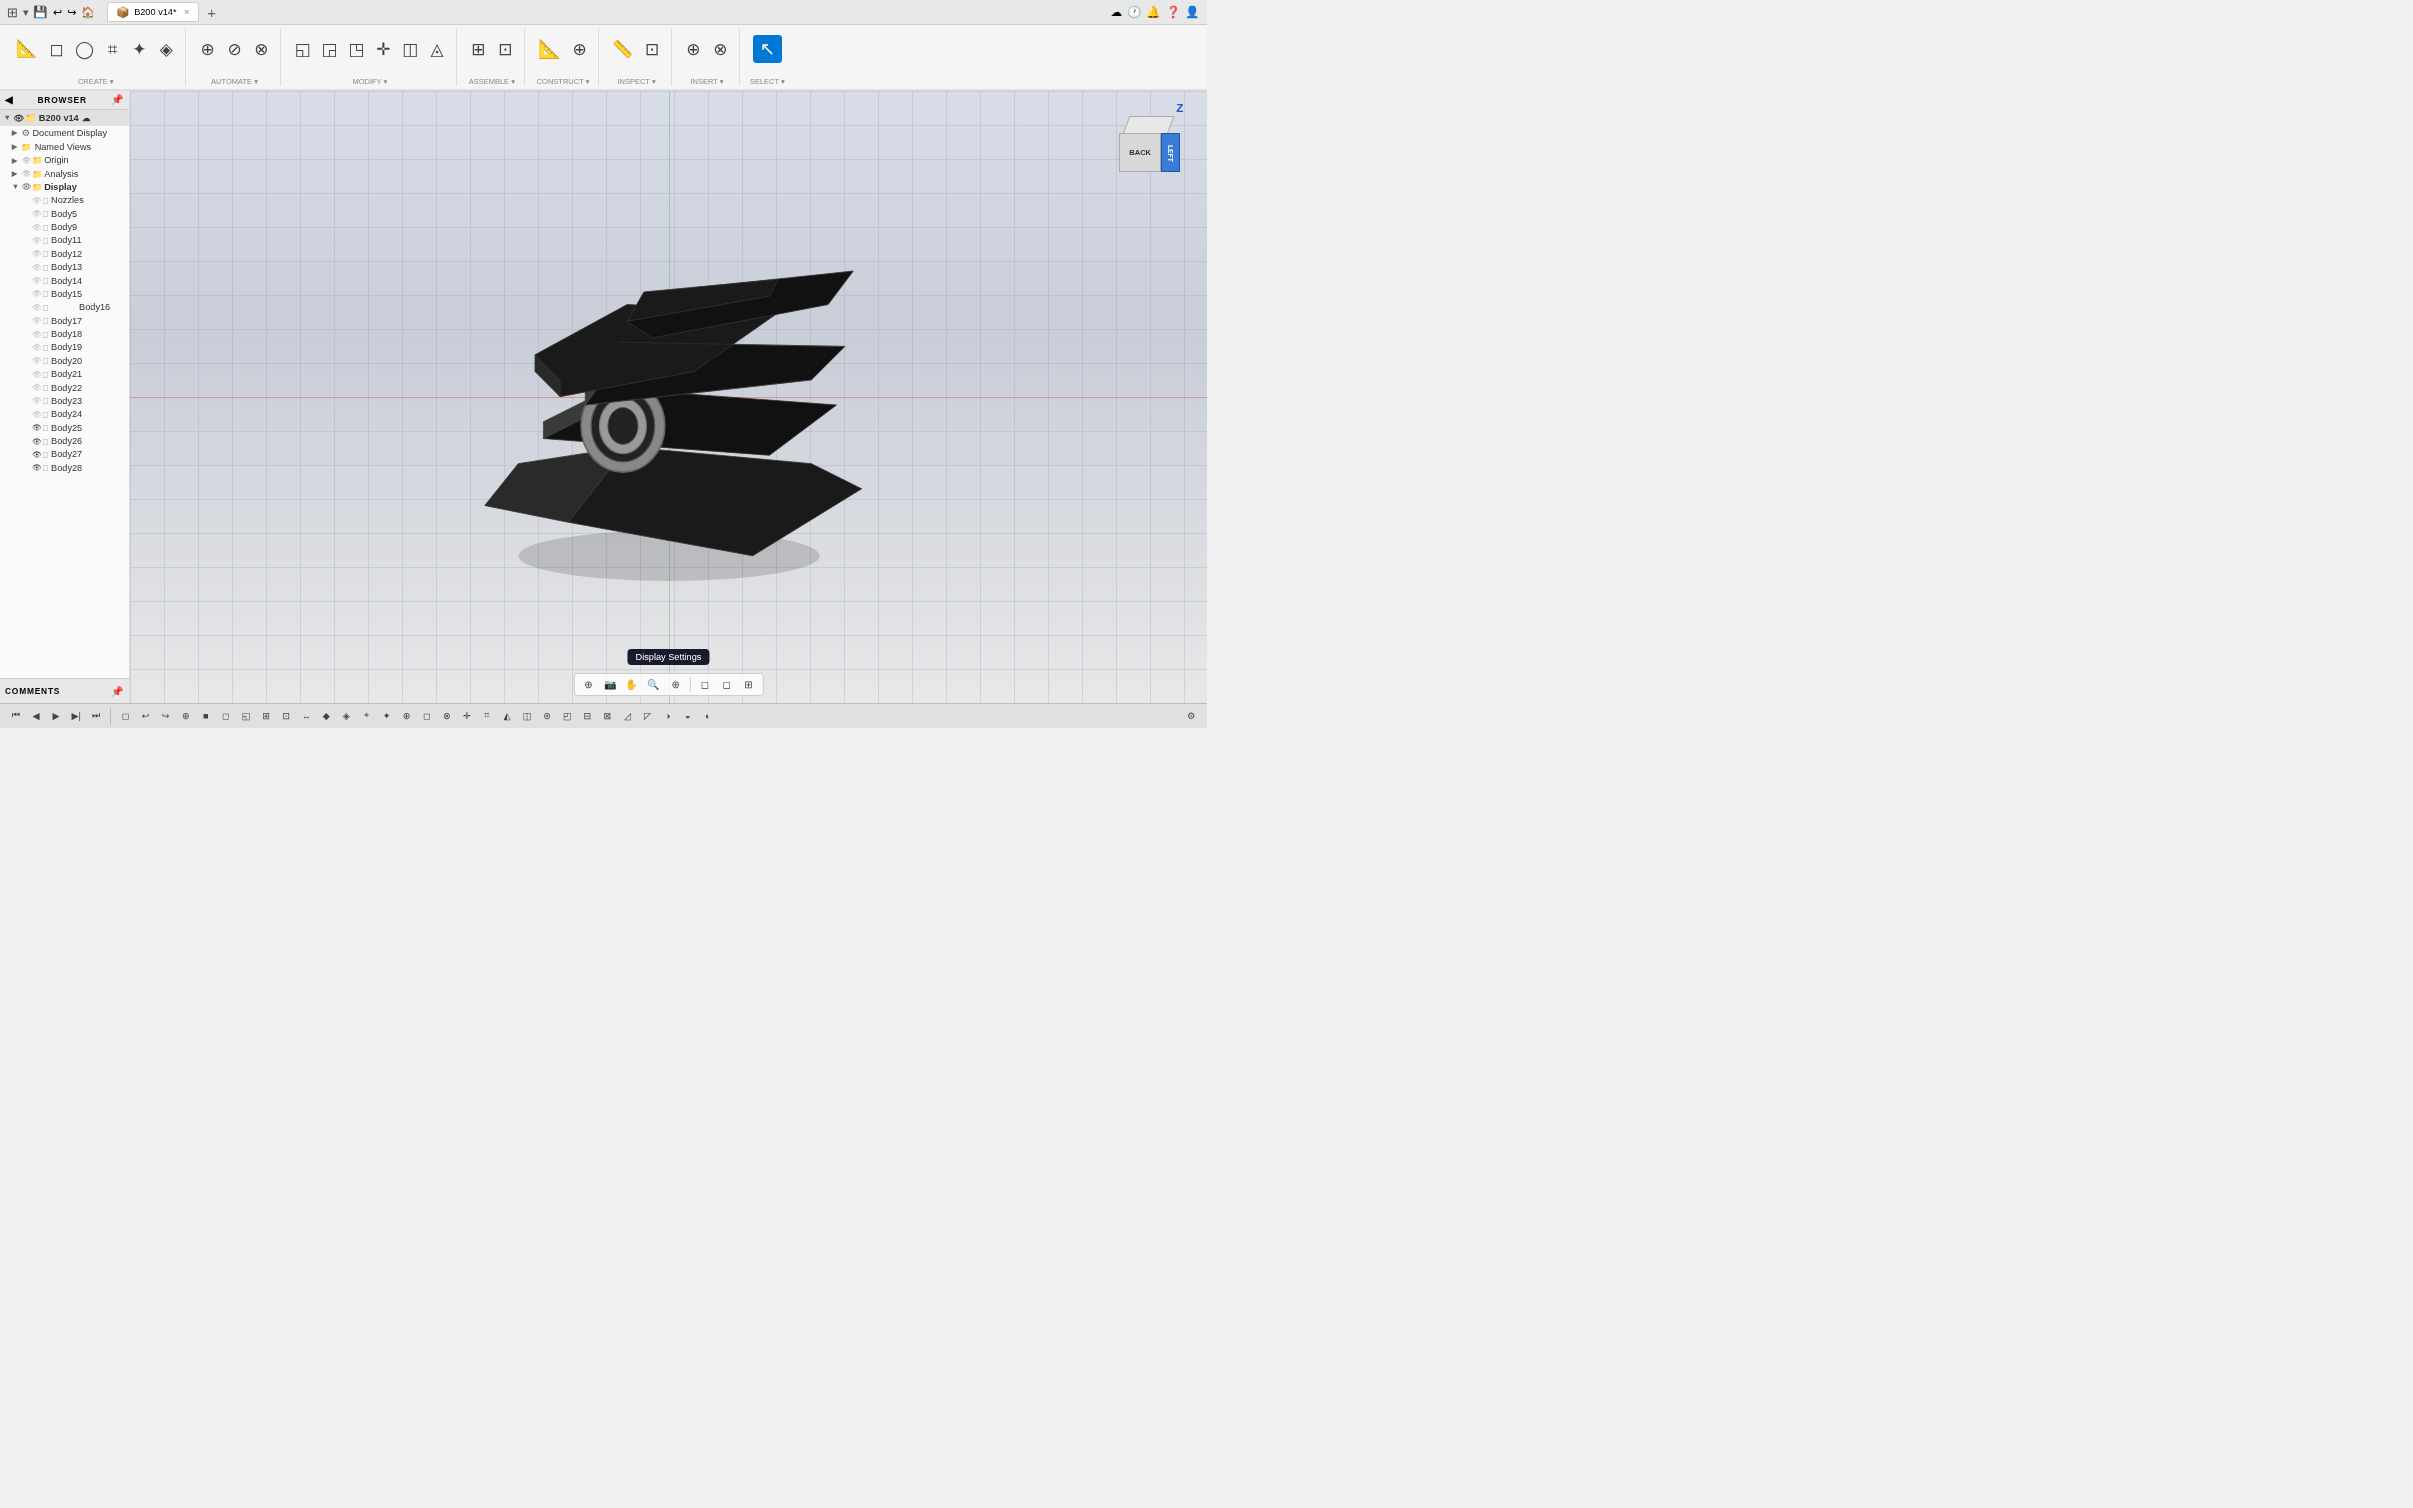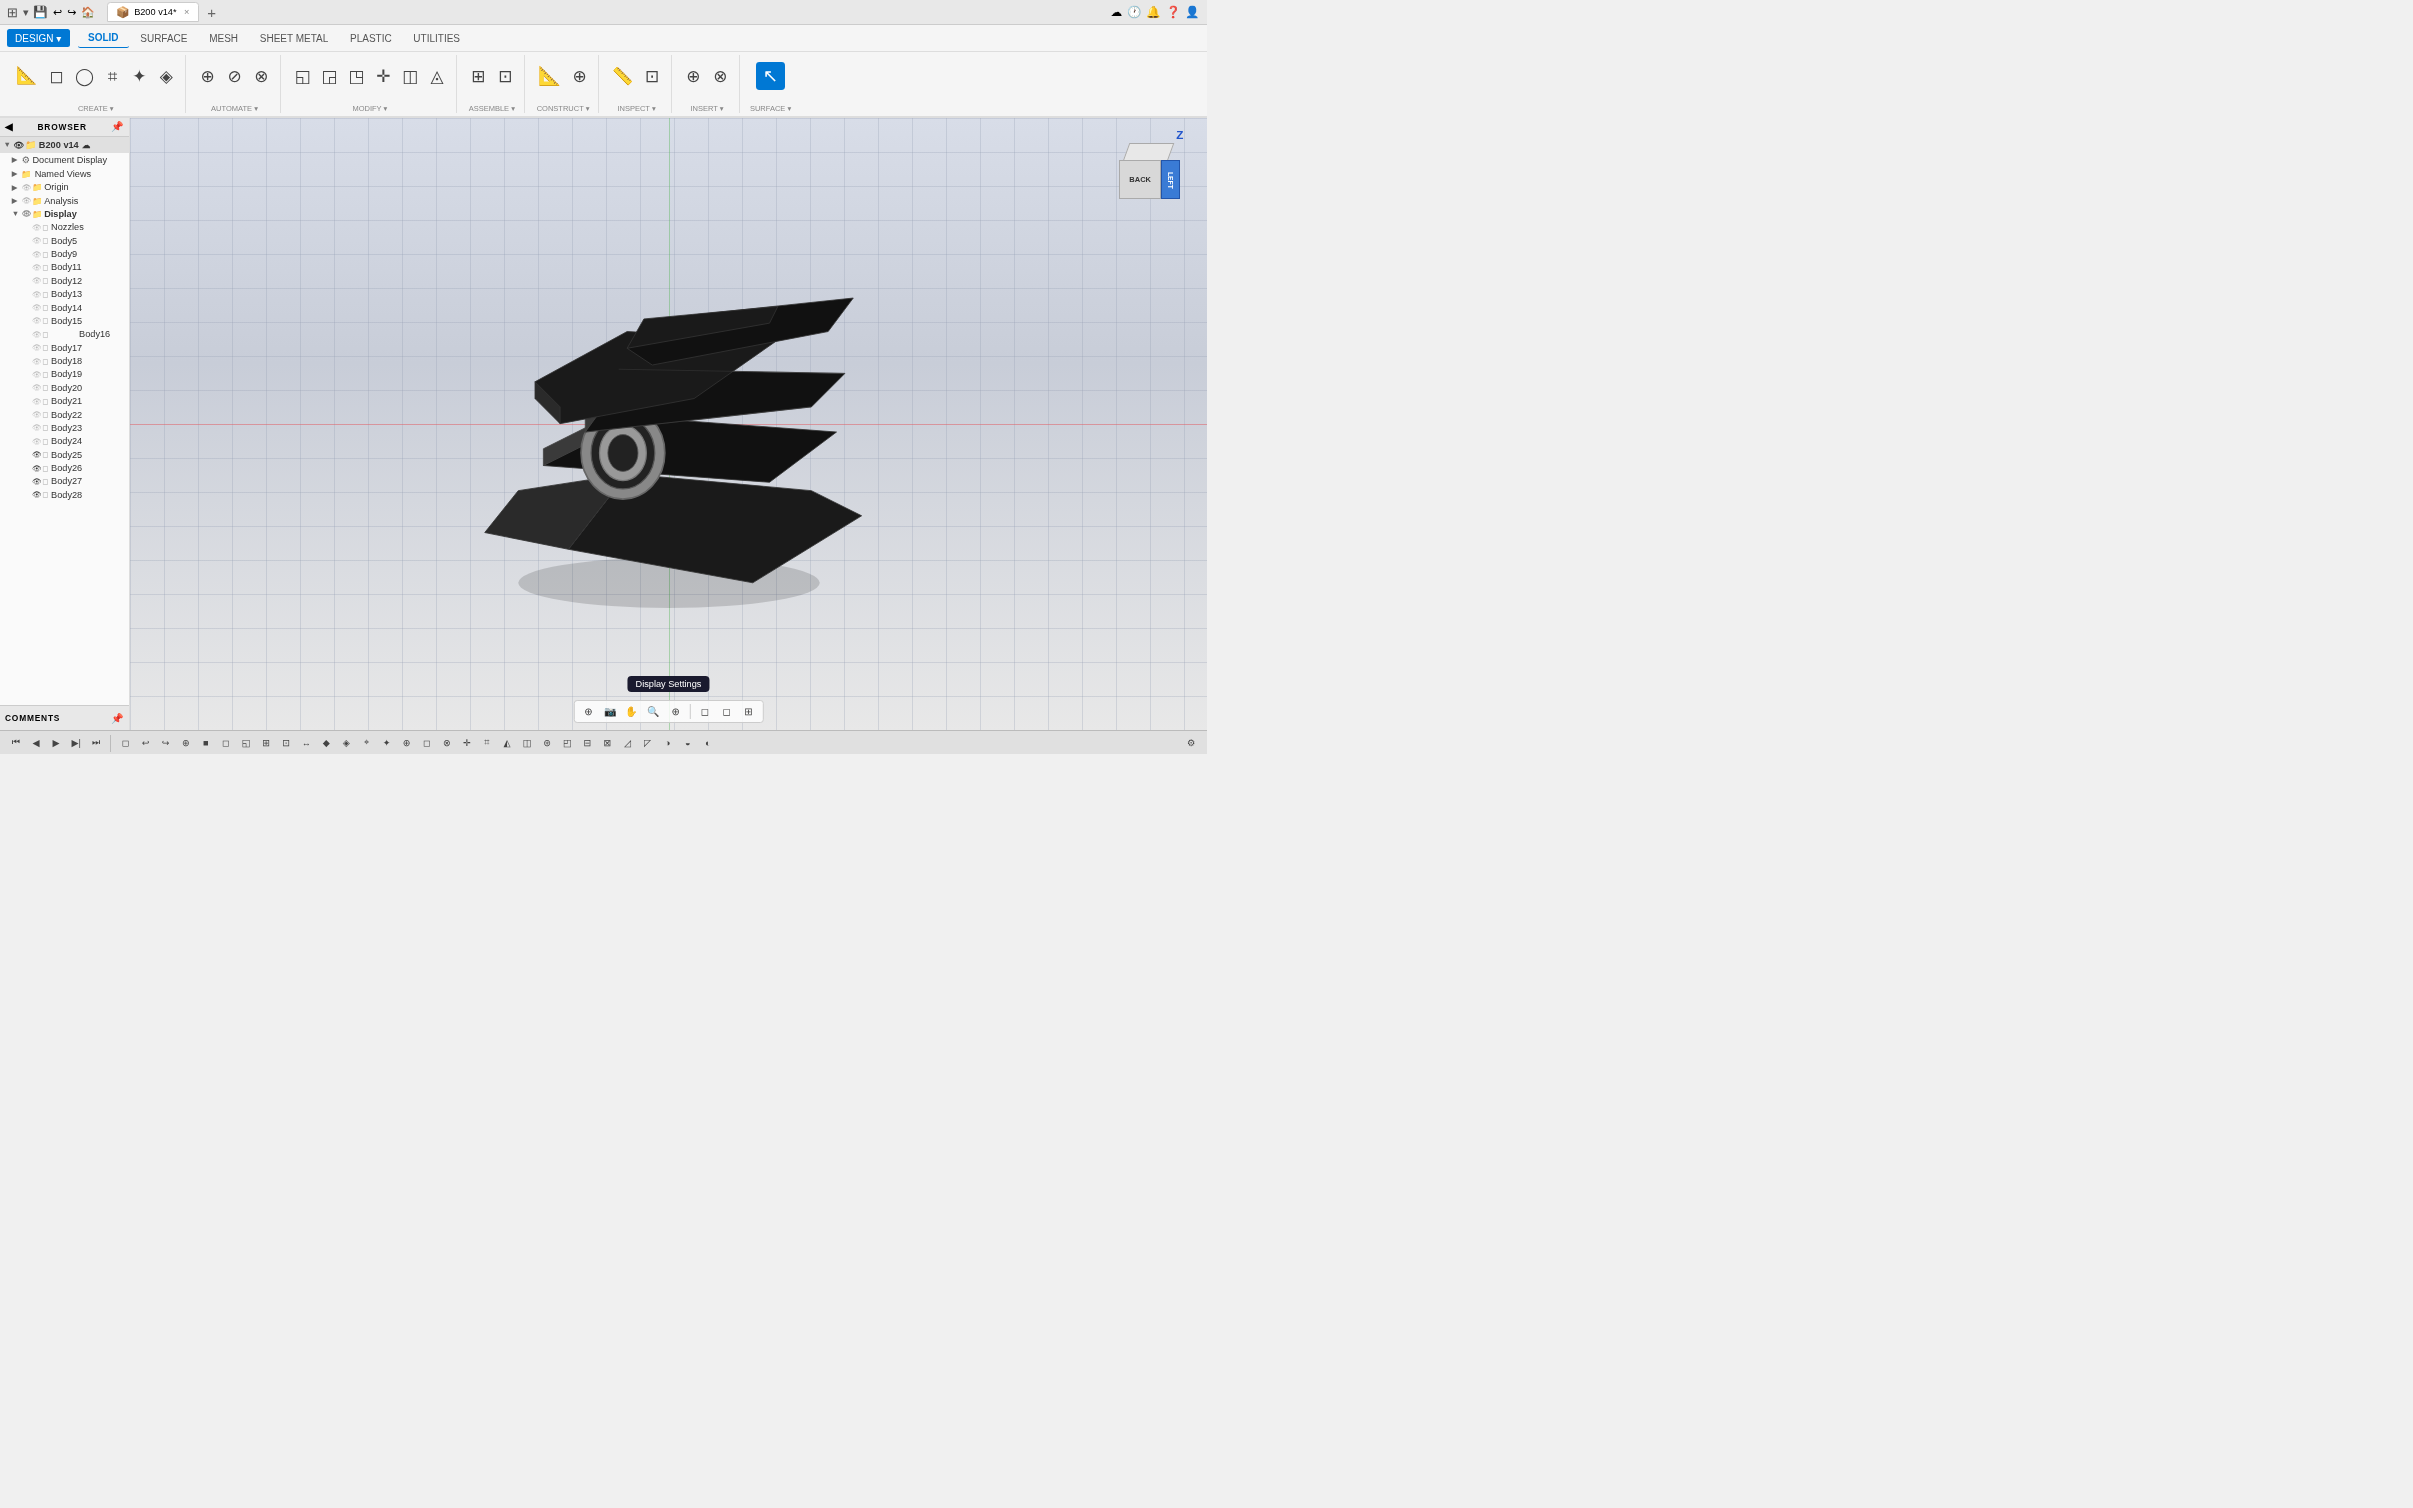--- a/index.html
+++ b/index.html
@@ -296,29 +296,20 @@
 
   <div style="flex:1;"></div>
   <span style="cursor:pointer; font-size:11.7px;">☁</span>
   <span style="cursor:pointer; font-size:11.7px;">🕐</span>
   <span style="cursor:pointer; font-size:11.7px;">🔔</span>
   <span style="cursor:pointer; font-size:11.7px;">❓</span>
   <span style="cursor:pointer; font-size:11.7px;">👤</span>
 </div>
 
 <div id="toolbar">
-  <div id="tab-bar">
-    <button id="design-btn">DESIGN ▾</button>
-    <div class="tab-item active">SOLID</div>
-    <div class="tab-item">SURFACE</div>
-    <div class="tab-item">MESH</div>
-    <div class="tab-item">SHEET METAL</div>
-    <div class="tab-item">PLASTIC</div>
-    <div class="tab-item">UTILITIES</div>
-  </div>
 
   <div id="ribbon">
 
     <div class="ribbon-group">
       <div class="ribbon-icons">
         <div class="ribbon-icon-btn">
           <span class="icon">📐</span>
           <span style="font-size:6.7px;"></span>
         </div>
         <div class="ribbon-icon-btn">
@@ -426,21 +417,21 @@
       </div>
       <div class="ribbon-group-label">INSERT ▾</div>
     </div>
 
     <div class="ribbon-group">
       <div class="ribbon-icons">
         <div class="ribbon-icon-btn active" style="background:#0078d4; color:white; padding:5px 6.7px; border-radius:3.4px;">
           <span class="icon" style="font-size:18.4px;">↖</span>
         </div>
       </div>
-      <div class="ribbon-group-label">SURFACE ▾</div>
+      <div class="ribbon-group-label">SELECT ▾</div>
     </div>
 
   </div>
 </div>
 
 <div id="main">
 
   <div id="sidebar">
     <div id="browser-header">
       <span style="cursor:pointer; font-size:10px;">◀</span>

